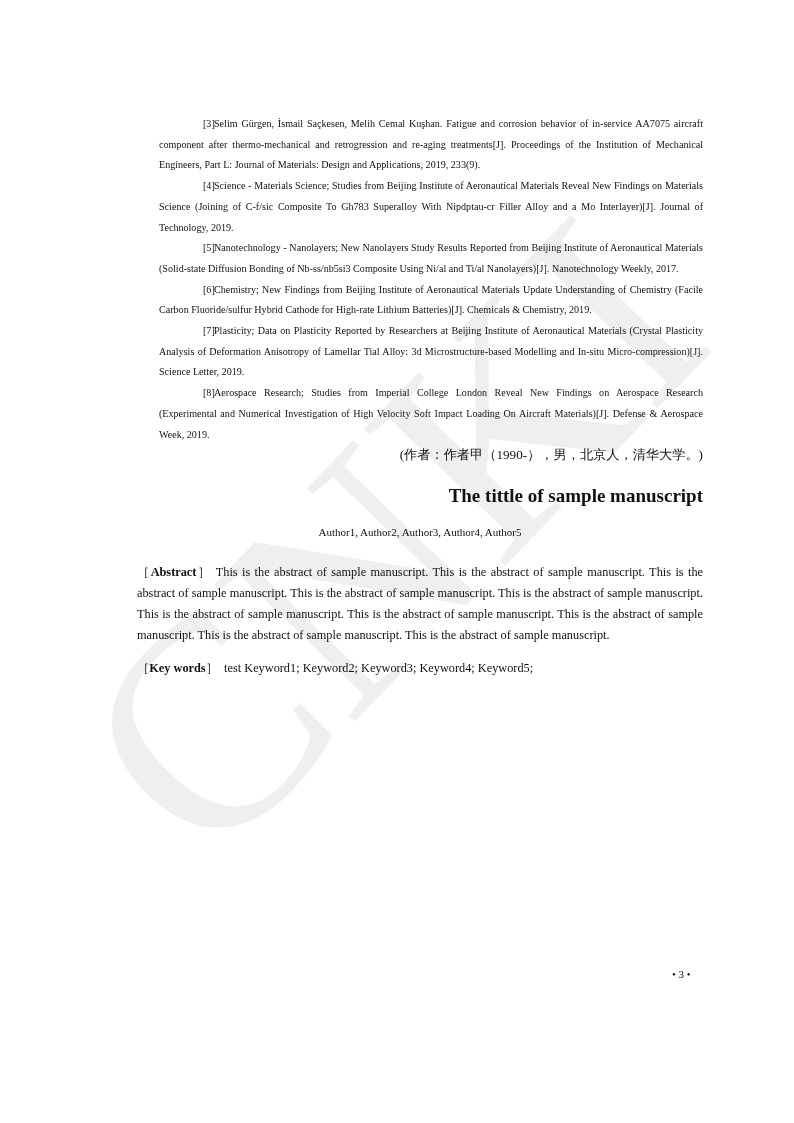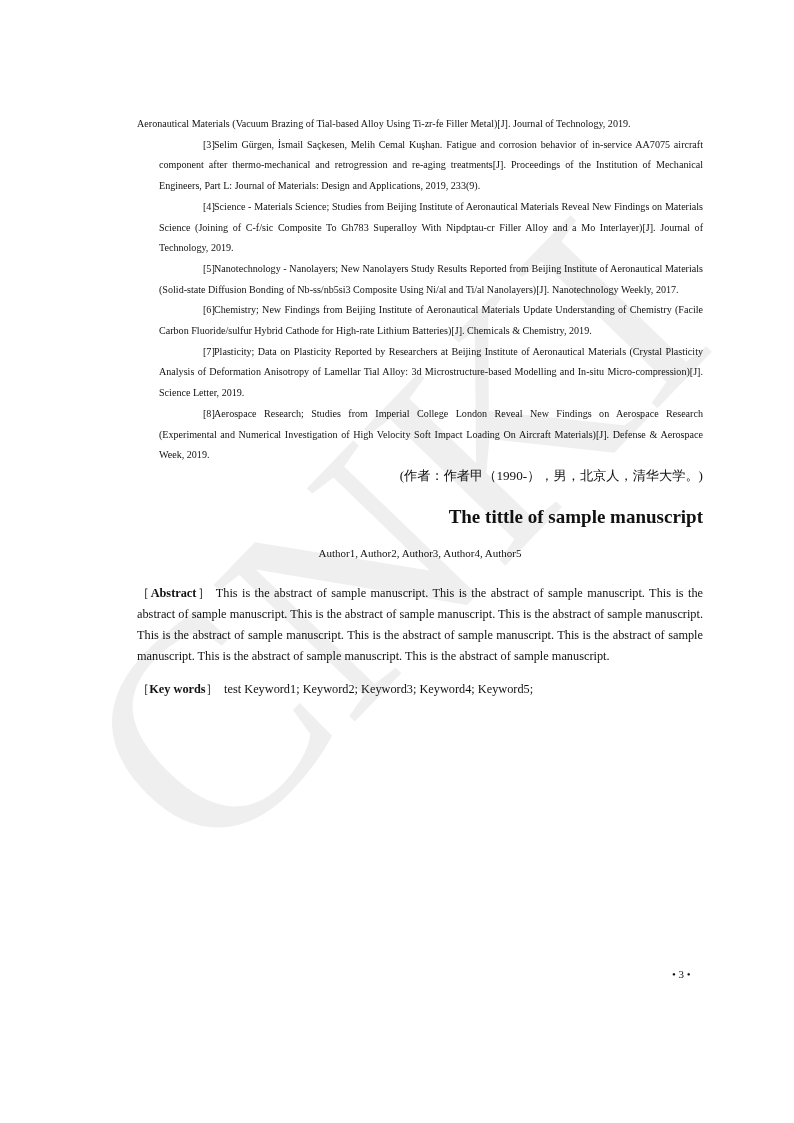--- a/index.html
+++ b/index.html
@@ -24,21 +24,20 @@
 <body>
 
 <svg class="watermark" viewBox="0 0 794 1123" xmlns="http://www.w3.org/2000/svg">
   <g transform="translate(415 560) rotate(-46)">
     <text id="wm-text" x="0" y="0" text-anchor="middle" dominant-baseline="middle" font-family="Liberation Serif, DejaVu Serif, serif" font-size="300" fill="#efefef">CNKI</text>
   </g>
 </svg>
 
 <div class="page">
   <section>
-    <p class="ref cont">Aeronautical Materials (Vacuum Brazing of Tial-based Alloy Using Ti-zr-fe Filler Metal)[J]. Journal of Technology, 2019.</p>
     <p class="ref item"><span class="num">[3]</span><span>Selim Gürgen, İsmail Saçkesen, Melih Cemal Kuşhan. Fatigue and corrosion behavior of in-service AA7075 aircraft component after thermo-mechanical and retrogression and re-aging treatments[J]. Proceedings of the Institution of Mechanical Engineers, Part L: Journal of Materials: Design and Applications, 2019, 233(9).</span></p>
     <p class="ref item"><span class="num">[4]</span><span>Science - Materials Science; Studies from Beijing Institute of Aeronautical Materials Reveal New Findings on Materials Science (Joining of C-f/sic Composite To Gh783 Superalloy With Nipdptau-cr Filler Alloy and a Mo Interlayer)[J]. Journal of Technology, 2019.</span></p>
     <p class="ref item"><span class="num">[5]</span><span>Nanotechnology - Nanolayers; New Nanolayers Study Results Reported from Beijing Institute of Aeronautical Materials (Solid-state Diffusion Bonding of Nb-ss/nb5si3 Composite Using Ni/al and Ti/al Nanolayers)[J]. Nanotechnology Weekly, 2017.</span></p>
     <p class="ref item"><span class="num">[6]</span><span>Chemistry; New Findings from Beijing Institute of Aeronautical Materials Update Understanding of Chemistry (Facile Carbon Fluoride/sulfur Hybrid Cathode for High-rate Lithium Batteries)[J]. Chemicals &amp; Chemistry, 2019.</span></p>
     <p class="ref item"><span class="num">[7]</span><span>Plasticity; Data on Plasticity Reported by Researchers at Beijing Institute of Aeronautical Materials (Crystal Plasticity Analysis of Deformation Anisotropy of Lamellar Tial Alloy: 3d Microstructure-based Modelling and In-situ Micro-compression)[J]. Science Letter, 2019.</span></p>
     <p class="ref item"><span class="num">[8]</span><span>Aerospace Research; Studies from Imperial College London Reveal New Findings on Aerospace Research (Experimental and Numerical Investigation of High Velocity Soft Impact Loading On Aircraft Materials)[J]. Defense &amp; Aerospace Week, 2019.</span></p>
   </section>
 
   <div class="author-note">(作者：作者甲（1990-），男，北京人，清华大学。)</div>
 

